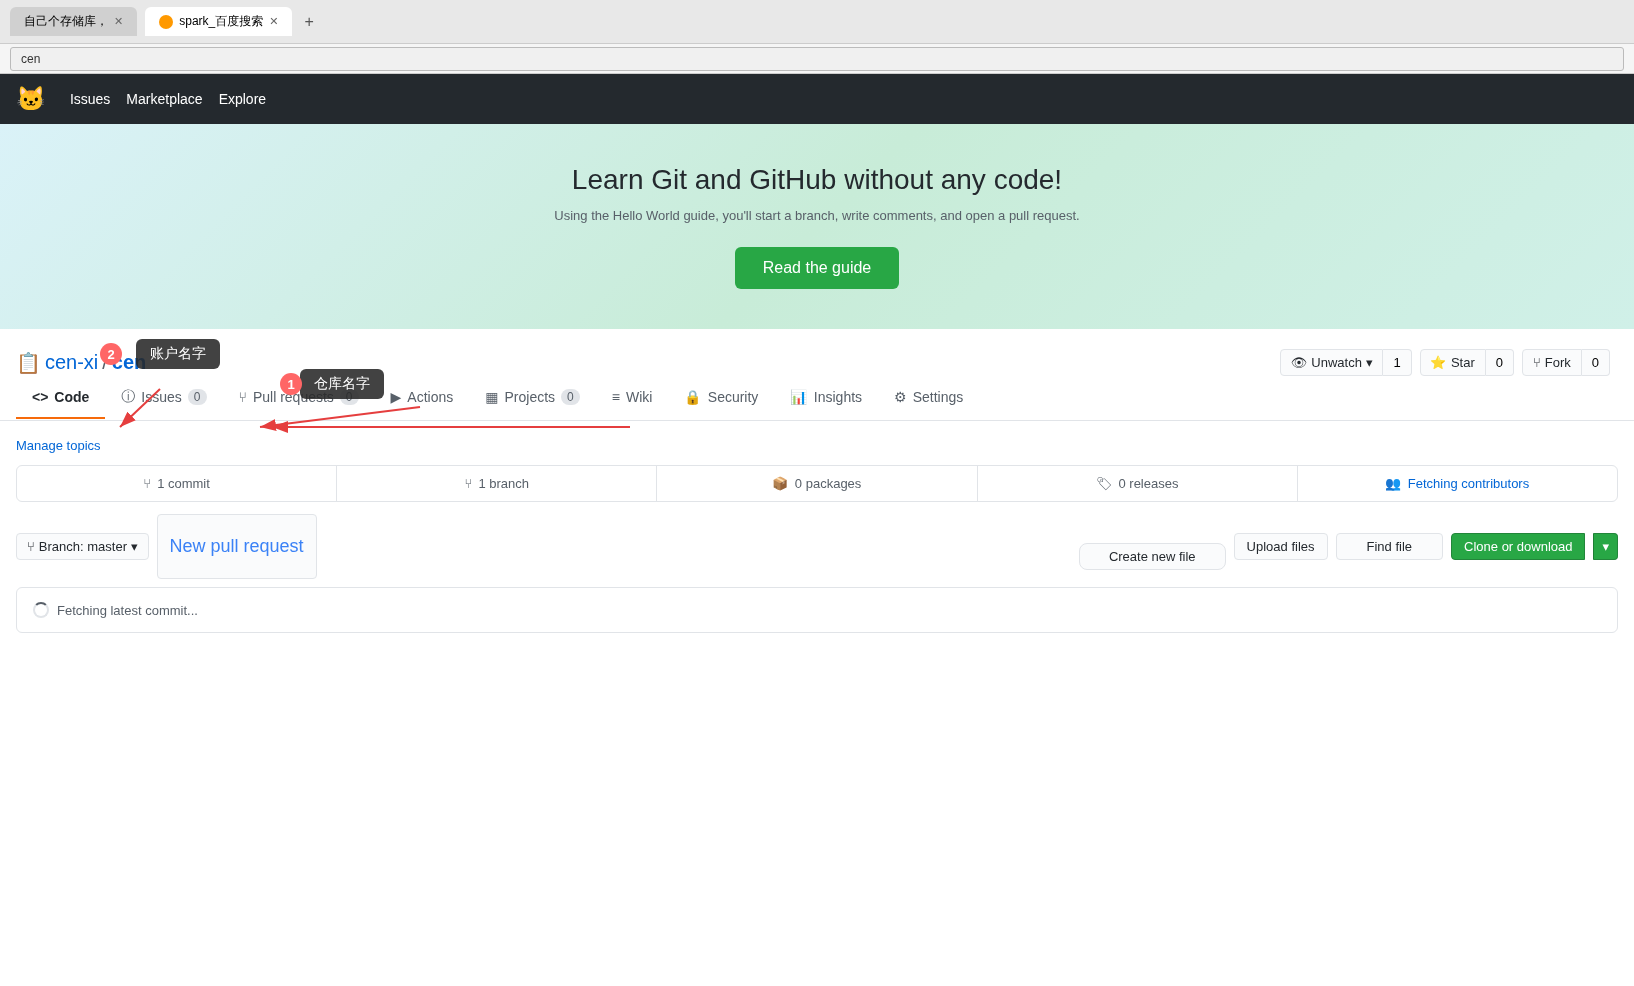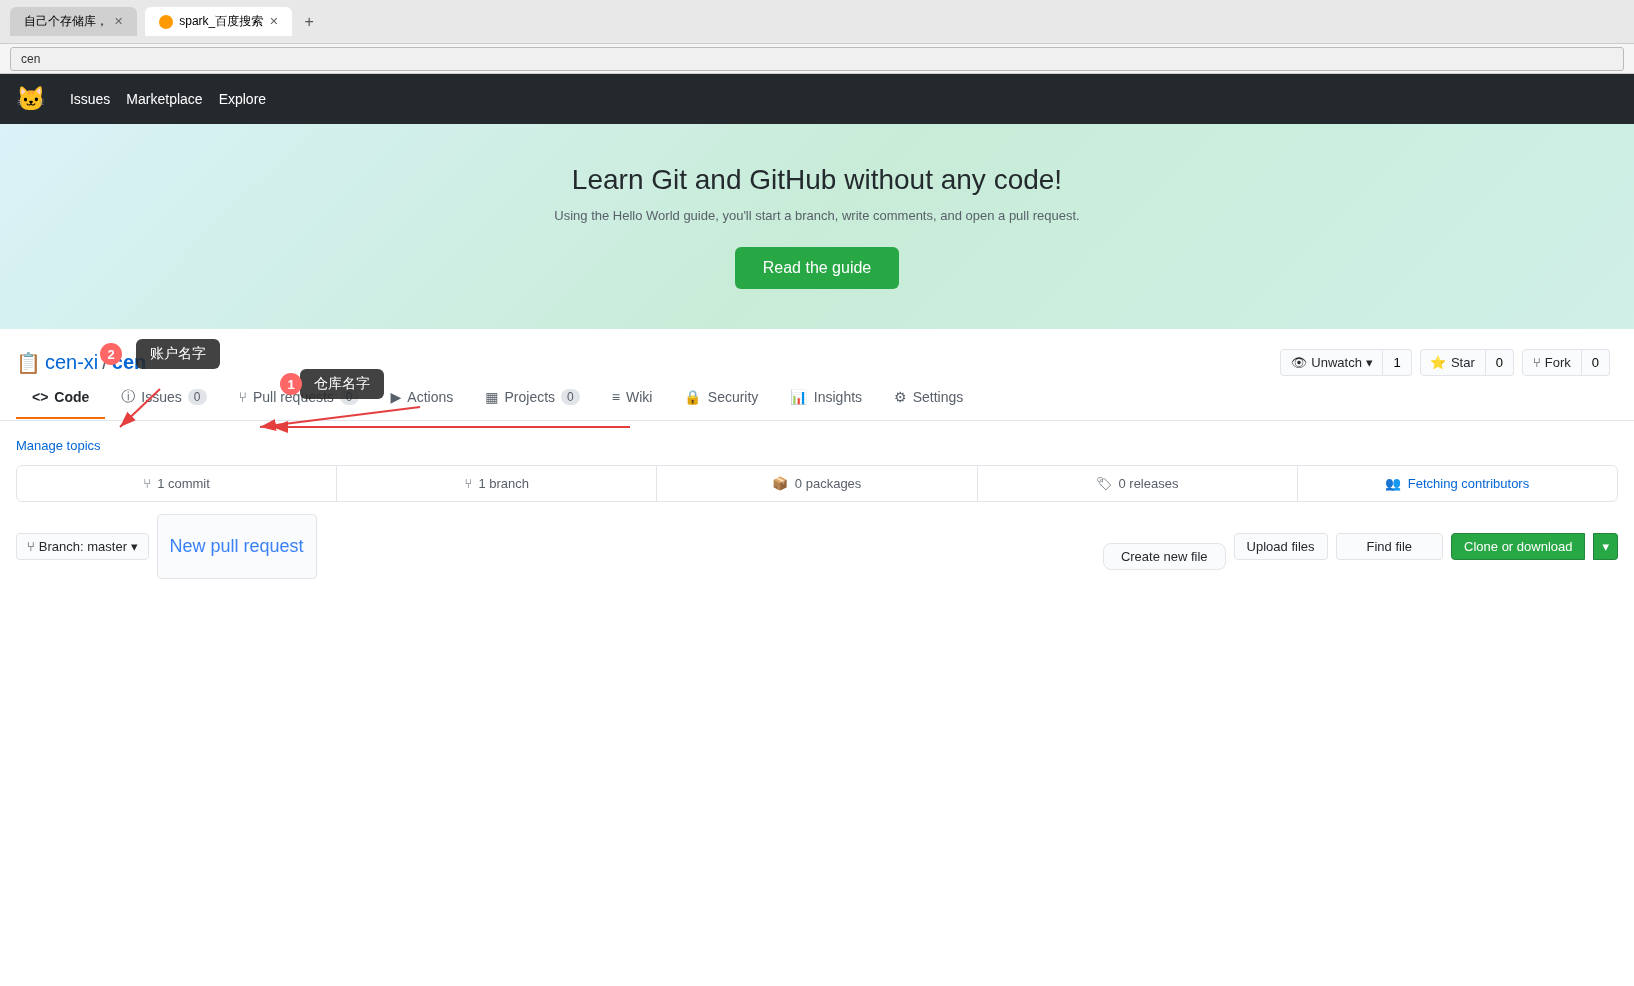--- a/index.html
+++ b/index.html
@@ -289,21 +289,21 @@
       padding: 21px 12px;
       font-size: 18px;
       border-radius: 4px;
       cursor: pointer;
     }
     .spacer { flex: 1; }
     .btn-create-file {
       background: #fafbfc;
       border: 1px solid #e1e4e8;
       color: #24292e;
-      padding: 5px 17px;
+      padding: 5px 29px;
       font-size: 13px;
       border-radius: 8px;
       cursor: pointer;
       margin-top: 20px;
     }
     .btn-upload {
       background: #fafbfc;
       border: 1px solid #e1e4e8;
       color: #24292e;
       padding: 5px 12px;
@@ -542,14 +542,18 @@
     <button class="btn-new-pr">New pull request</button>
     <div class="spacer"></div>
     <button class="btn-create-file">Create new file</button>
     <button class="btn-upload">Upload files</button>
     <button class="btn-find">Find file</button>
     <button class="btn-clone">Clone or download</button>
     <button class="btn-clone-caret">▾</button>
   </div>
 
   
+  <div class="fetching-row">
+    <span class="spinner"></span>
+    <span>Fetching latest commit...</span>
+  </div>
 
 </div>
 
 </body></html>

